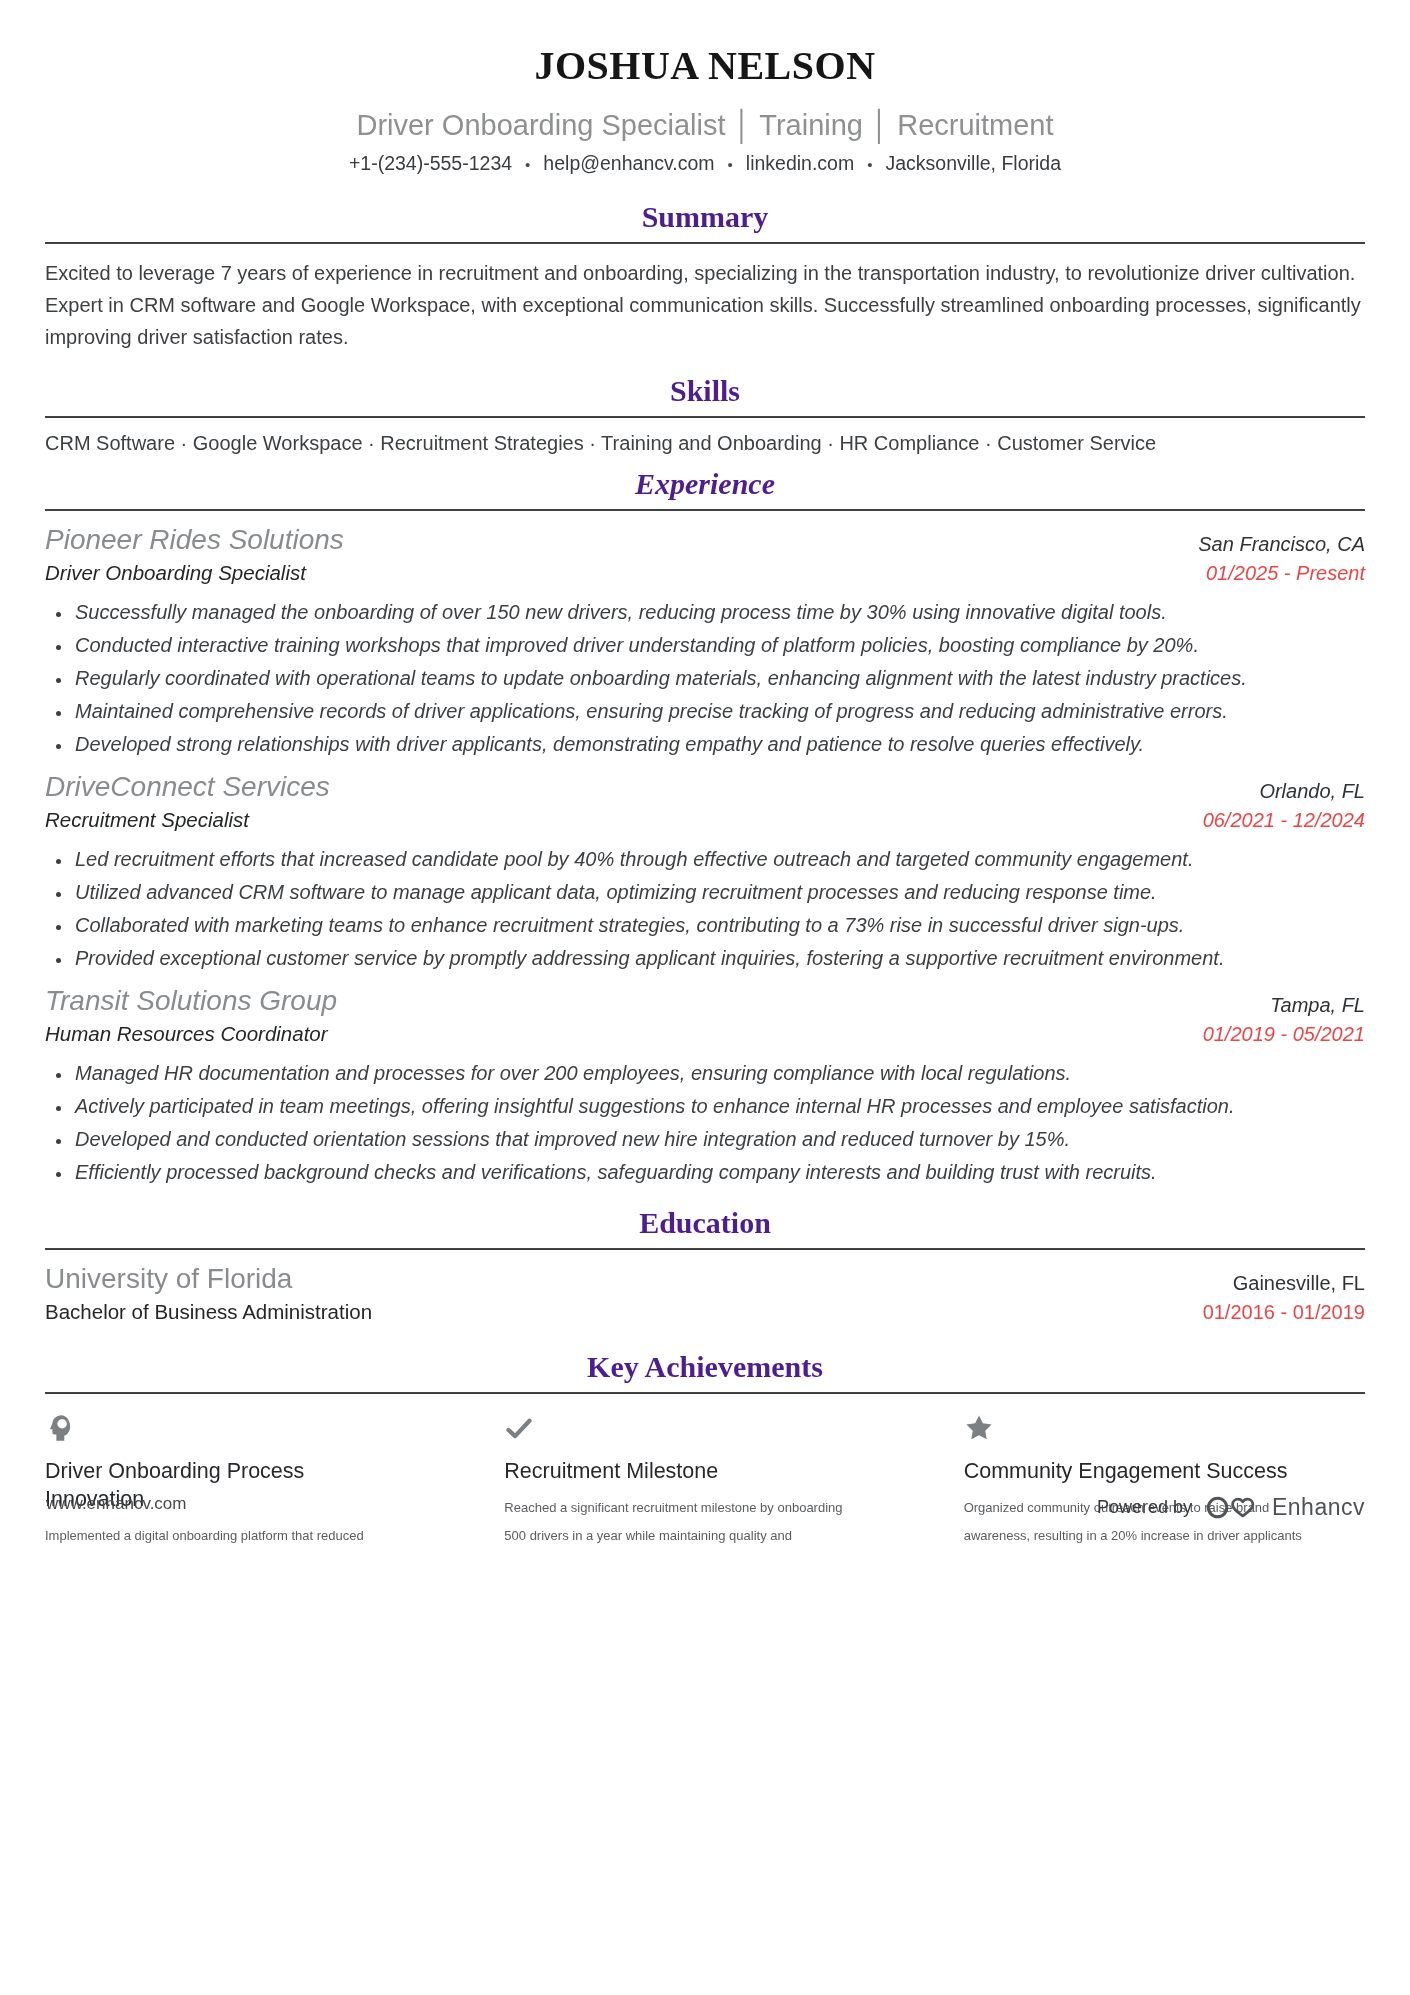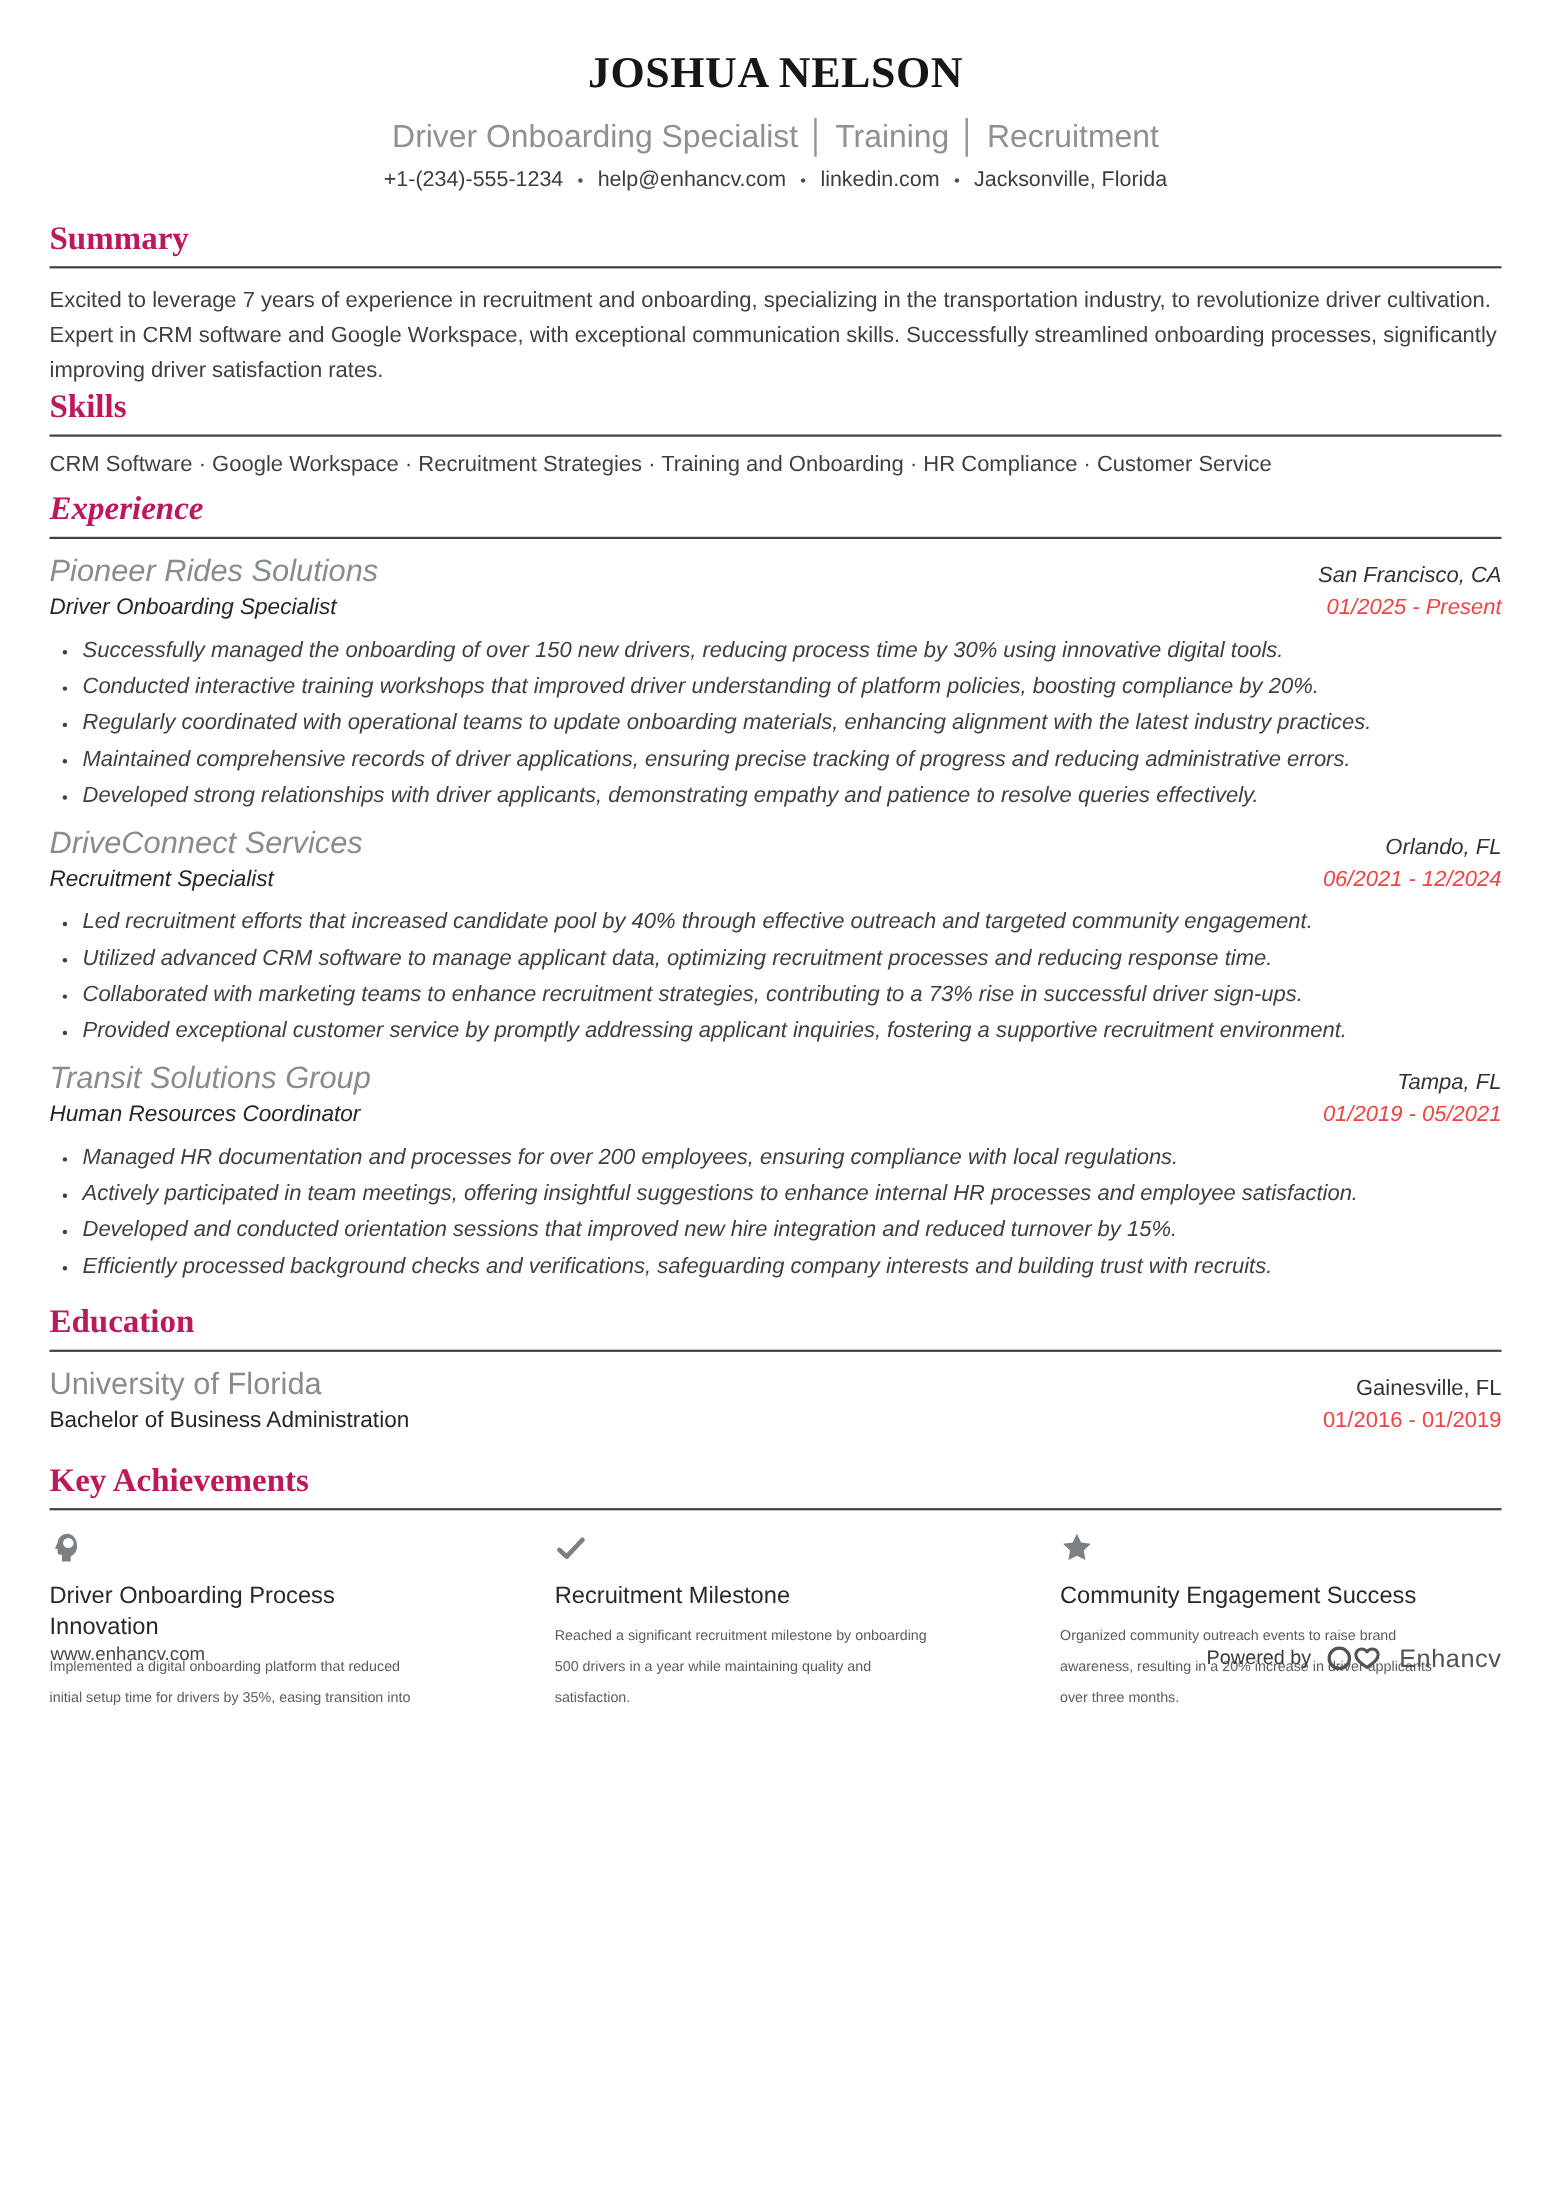--- a/index.html
+++ b/index.html
@@ -30,29 +30,29 @@
     margin-top:10px;
     font-size:19.5px; line-height:1.2; color:#3a3d40;
     display:flex; justify-content:center; align-items:center; gap:13px;
   }
   .contact .sep { color:#4a4d50; font-size:15px; line-height:1; }
   
   .section-title {
     font-family:"Liberation Serif", serif;
     font-weight:bold;
     font-size:30px; line-height:34px;
-    color:#be185d; text-align:left;
+    color:#4c1d95; text-align:center;
   }
   .rule { border:none; border-top:2.5px solid #3f4245; margin:8px 0 0 0; }
   .summary-section { margin-top:24px; }
   .summary-text {
     margin-top:13px;
     font-size:20px; line-height:32px; color:#3d4043;
   }
-  .skills-section { }
+  .skills-section { margin-top:21px; }
   .skills-line { margin-top:12px; font-size:20px; line-height:27px; color:#3d4043; }
   .experience-section { margin-top:10px;font-style:italic; }
   
   .entry { margin-top:11px; }
   .entry-row { display:flex; justify-content:space-between; align-items:flex-end;gap:12px; }
   .entry-company { font-size:28px; line-height:36px; color:#898c8f; font-weight:400; }
   .entry-location { font-size:20px; line-height:28px; color:#303336; }
   .entry-role { font-size:20.5px; line-height:28px; color:#242628; margin-top:1px; }
   .entry-dates { font-size:20px; line-height:28px; color:#ef4444; }
   .bullets { margin:11px 0 0 0; padding:0 0 0 27px; list-style:disc; }

